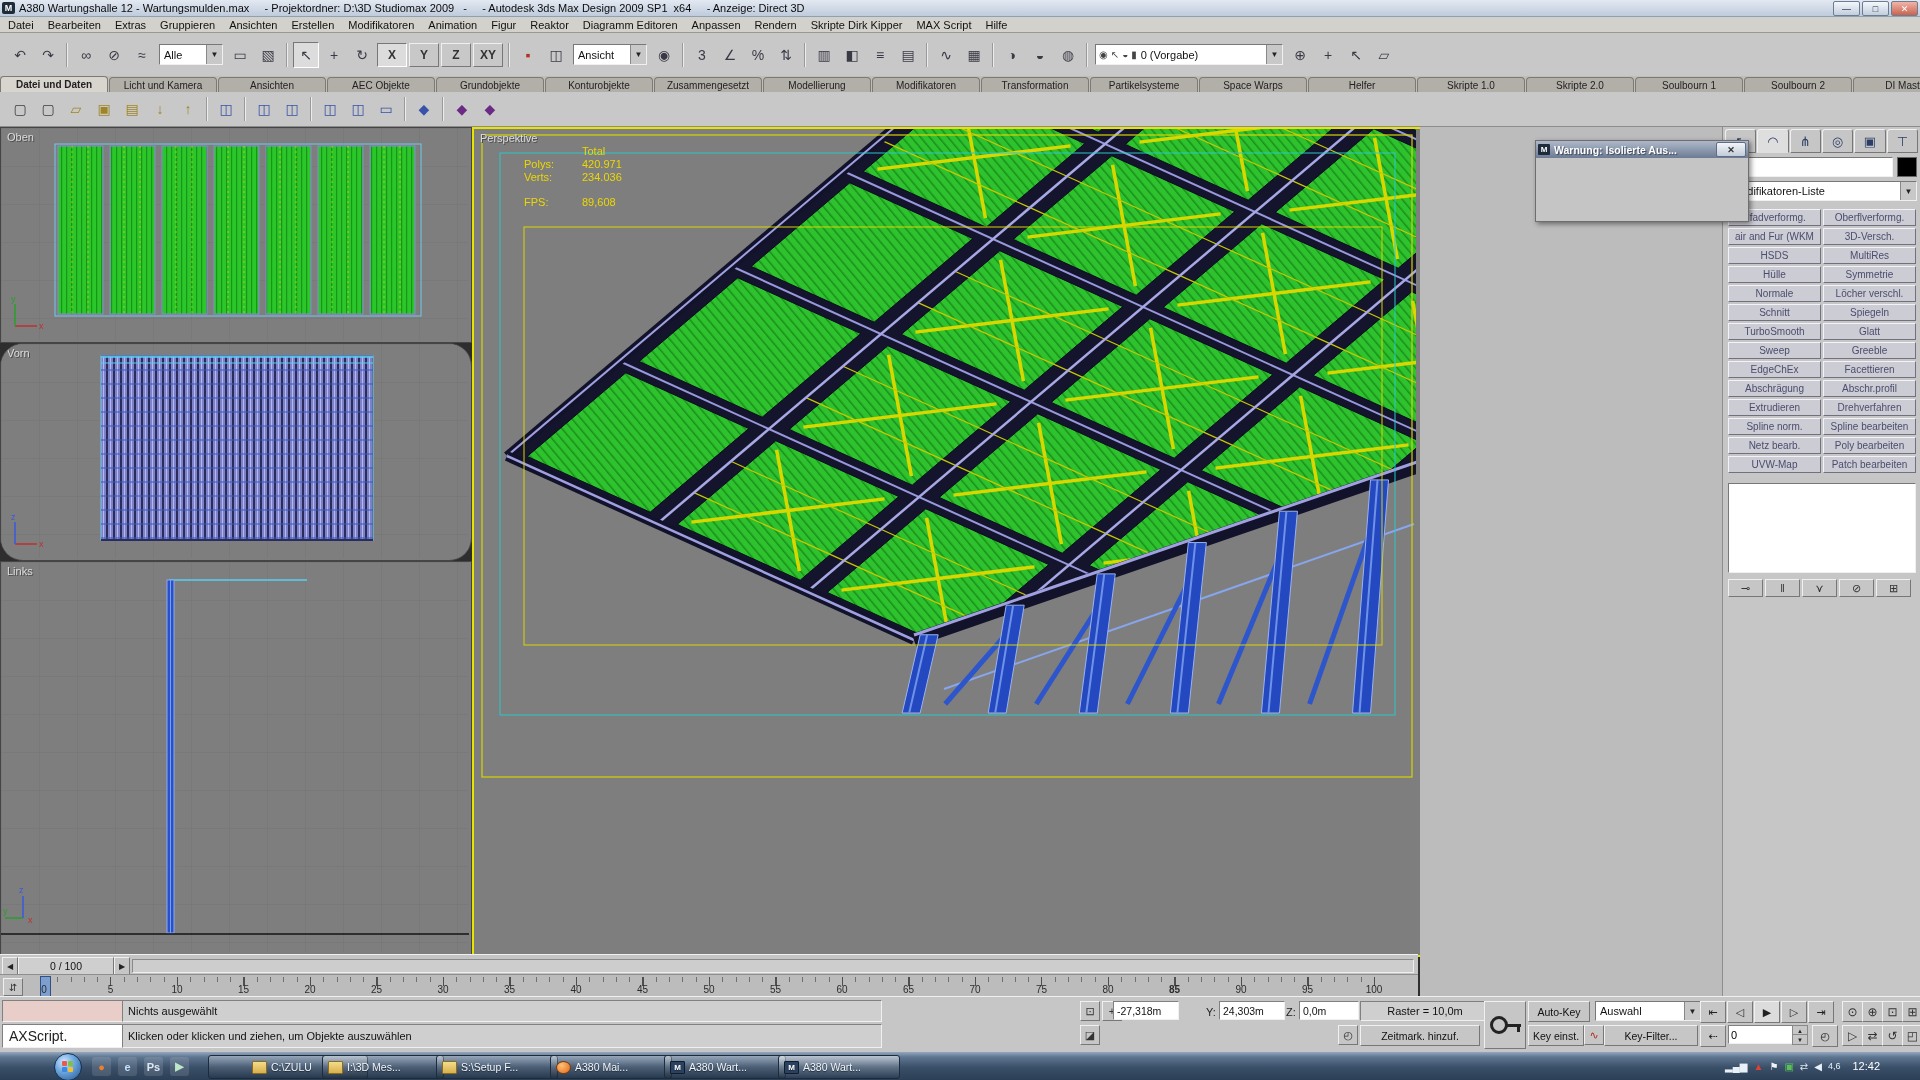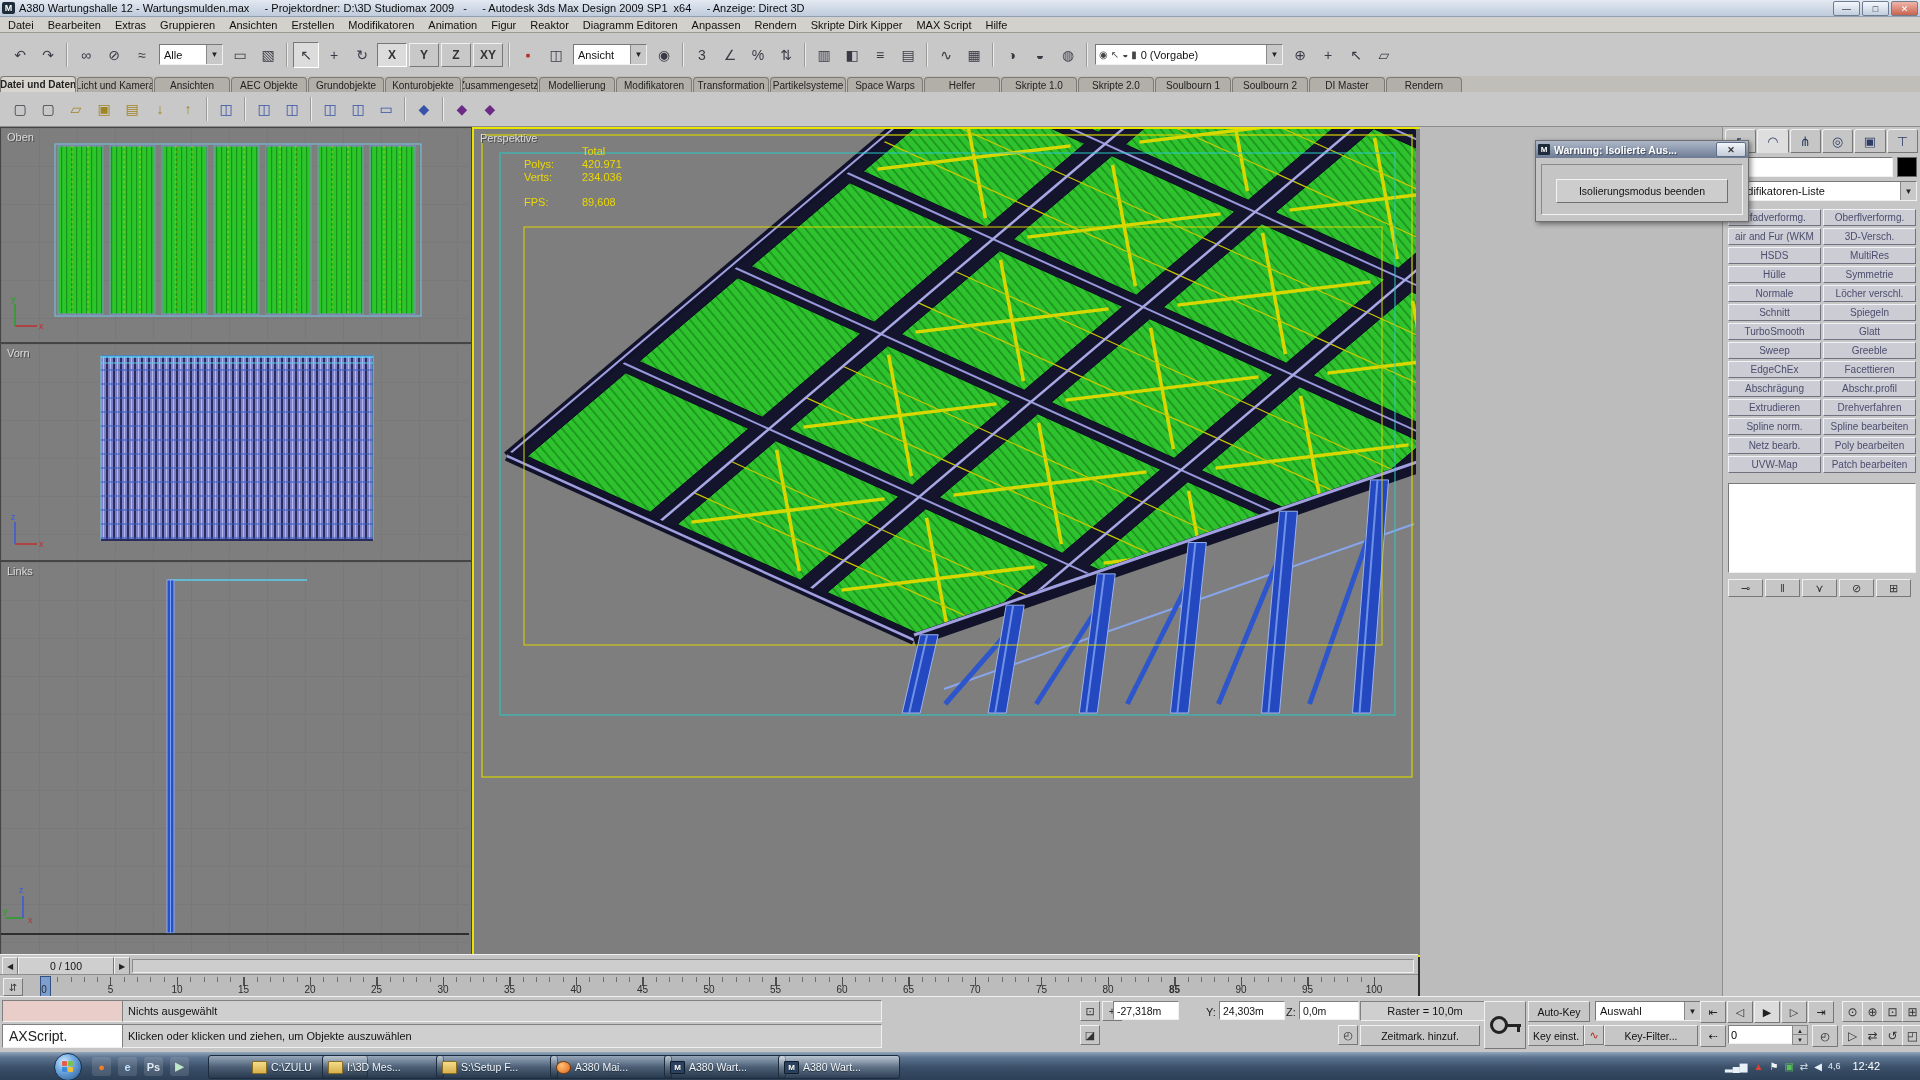--- a/index.html
+++ b/index.html
@@ -31,29 +31,29 @@
   .tsep{width:1px;height:24px;background:#9a9a9a;border-right:1px solid #ececec;margin:0 4px;}
   .tbtn{min-width:22px;height:22px;margin:0 1px;padding:0 3px;display:flex;align-items:center;justify-content:center;
     font-size:12px;font-weight:bold;color:#333;background:#c8c8c8;border:1px solid;border-color:#f0f0f0 #787878 #787878 #f0f0f0;}
   .tdd{height:19px;margin:0 3px;background:#fff;border:1px solid;border-color:#787878 #f0f0f0 #f0f0f0 #787878;
     display:flex;align-items:center;font-size:11px;}
   .tdd .lbl{padding:0 4px;flex:1;white-space:nowrap;overflow:hidden;}
   .tdd .arw{width:15px;height:100%;background:#c8c8c8;border-left:1px solid #888;display:flex;align-items:center;justify-content:center;font-size:8px;color:#222;}
   .tdd .pre{font-size:10px;margin-left:3px;color:#444;}
   
   #tabbar{position:absolute;left:0;top:76px;width:1920px;height:16px;background:#c0beb8;display:flex;align-items:flex-end;}
-  .tab{height:14px;margin-right:1px;padding:0 6px;display:flex;align-items:center;justify-content:center;
+  .tab{height:14px;margin-right:1px;padding:0 22px;display:flex;align-items:center;justify-content:center;
     background:#b2afa9;border:1px solid #7c7a74;border-bottom:none;border-radius:4px 4px 0 0;
     font-size:10px;color:#222;flex:0 0 auto;width:62px;overflow:hidden;white-space:nowrap;}
   .tab.active{background:#d8d5cf;height:15px;font-weight:bold;}
   
   #workspace{position:absolute;left:0;top:127px;width:1920px;height:869px;background:#2e2e2e;}
   .vp{position:absolute;background:#7e7e7e;border:1px solid #454545;overflow:hidden;}
   #vp-top{left:0;top:0;width:470px;height:214px;}
-  #vp-front{left:0;top:216px;width:470px;height:216px;}
+  #vp-front{left:0;top:216px;width:470px;height:216px;border-radius:23px;}
   #vp-left{left:0;top:434px;width:470px;height:392px;}
   #vp-persp{left:472px;top:0;width:946px;height:826px;border:2px solid #e8e400;}
   .vp-label{position:absolute;left:6px;top:3px;color:#dcdcdc;font-size:11px;text-shadow:1px 1px 0 #4a4a4a;z-index:5;}
   #persp-stats{position:absolute;left:50px;top:16px;z-index:5;color:#ecd800;font-size:11px;line-height:13px;}
   #persp-stats .srow{display:flex;} #persp-stats .sl{width:58px;} #persp-stats .sv{}
   #persp-stats .gap{height:12px;}
   #dead-zone{position:absolute;left:1420px;top:0;width:302px;height:869px;background:#bcbcbc;}
   
   #command-panel{position:absolute;left:1722px;top:0;width:198px;height:869px;background:#c6c6c6;border-left:1px solid #8e8e8e;}
   #cp-tabs{display:flex;padding:2px 2px 0 2px;height:24px;}
@@ -823,23 +823,20 @@
           <div class="st-btn">⊞</div>
         </div>
     </div>
 
     <div id="warning-dialog">
       <div id="dlg-title">
         <div id="dlg-icon">M</div>
         <div id="dlg-title-text">Warnung: Isolierte Aus...</div>
         <div id="dlg-close">✕</div>
       </div>
-      <div id="dlg-body">
-        <div id="dlg-button">Isolierungsmodus beenden</div>
-      </div>
     </div>
   </div>
 
   <div id="timeslider-row">
     <div class="ts-arrow" style="left:2px">◀</div>
     <div id="ts-display">0 / 100</div>
     <div class="ts-arrow" style="left:114px">▶</div>
     <div id="ts-track"></div>
   </div>
 

